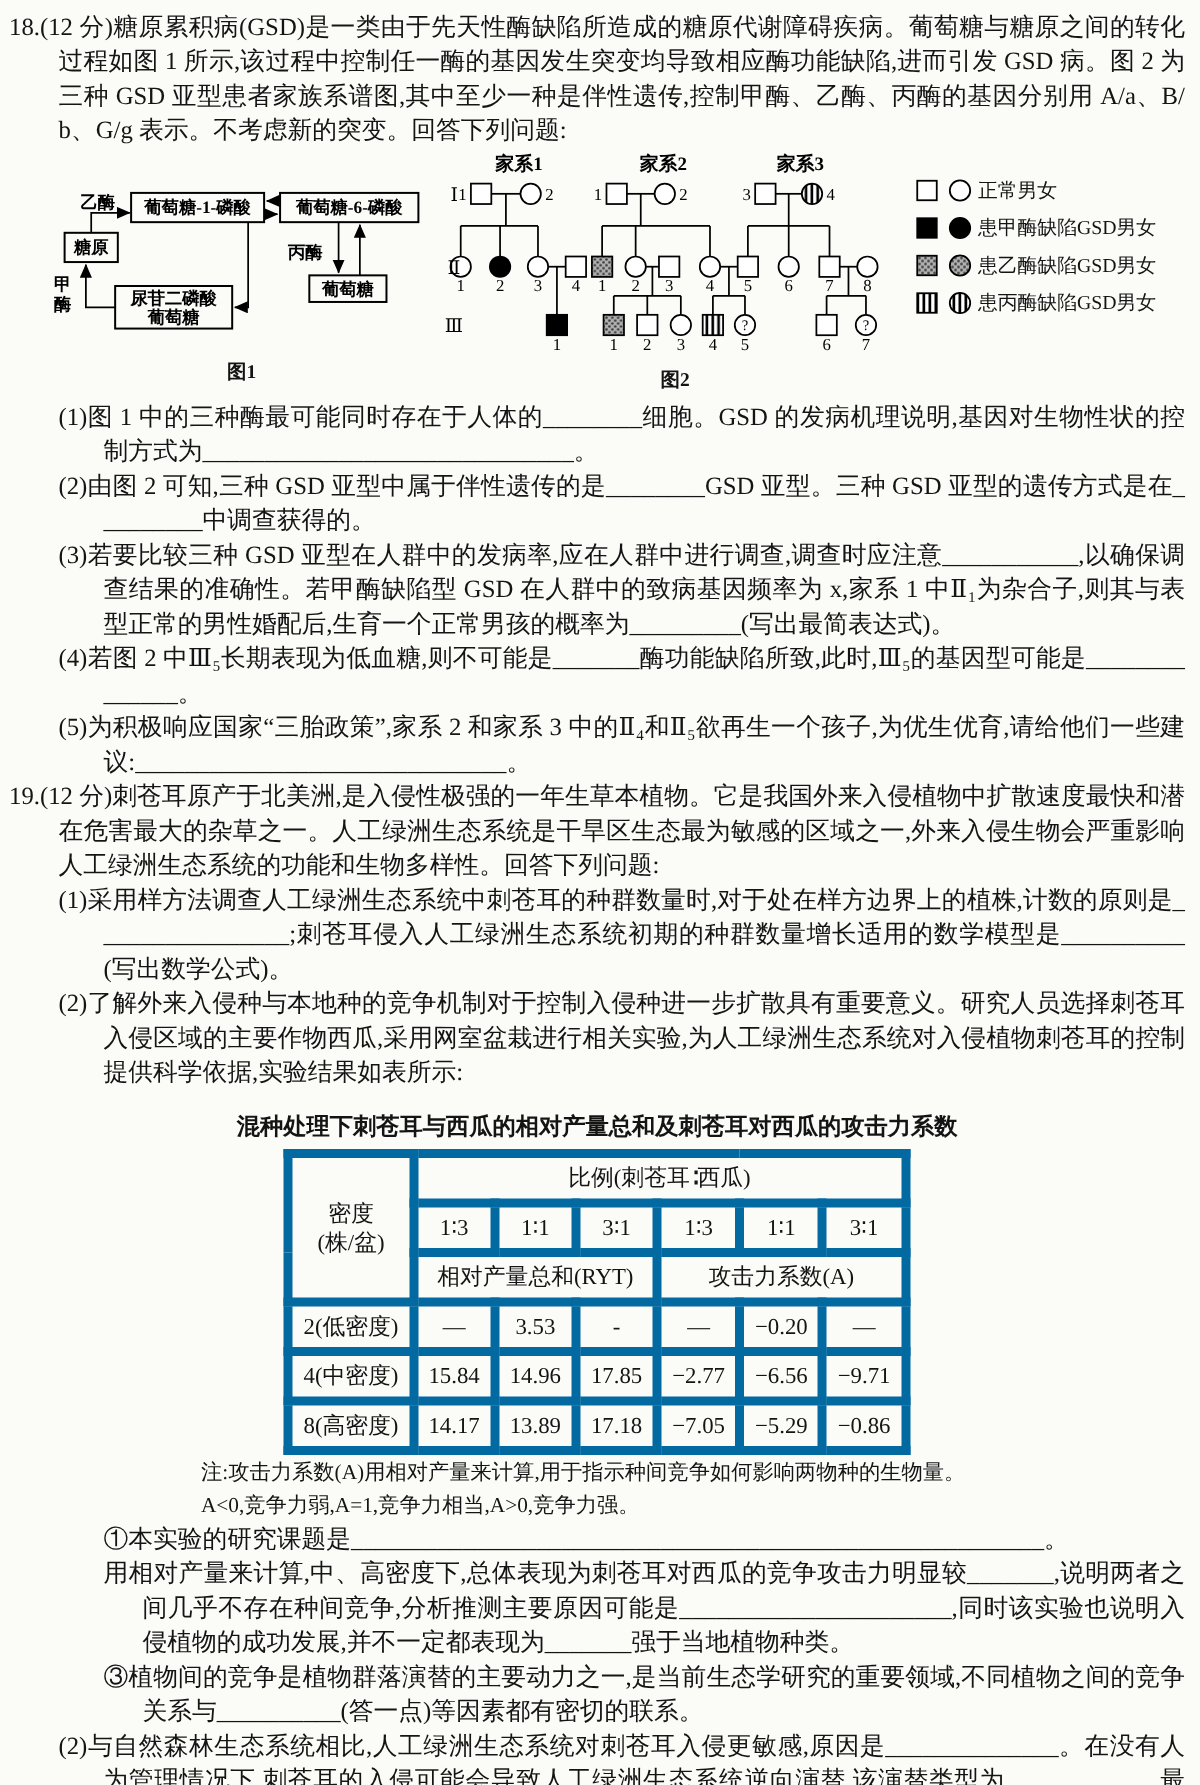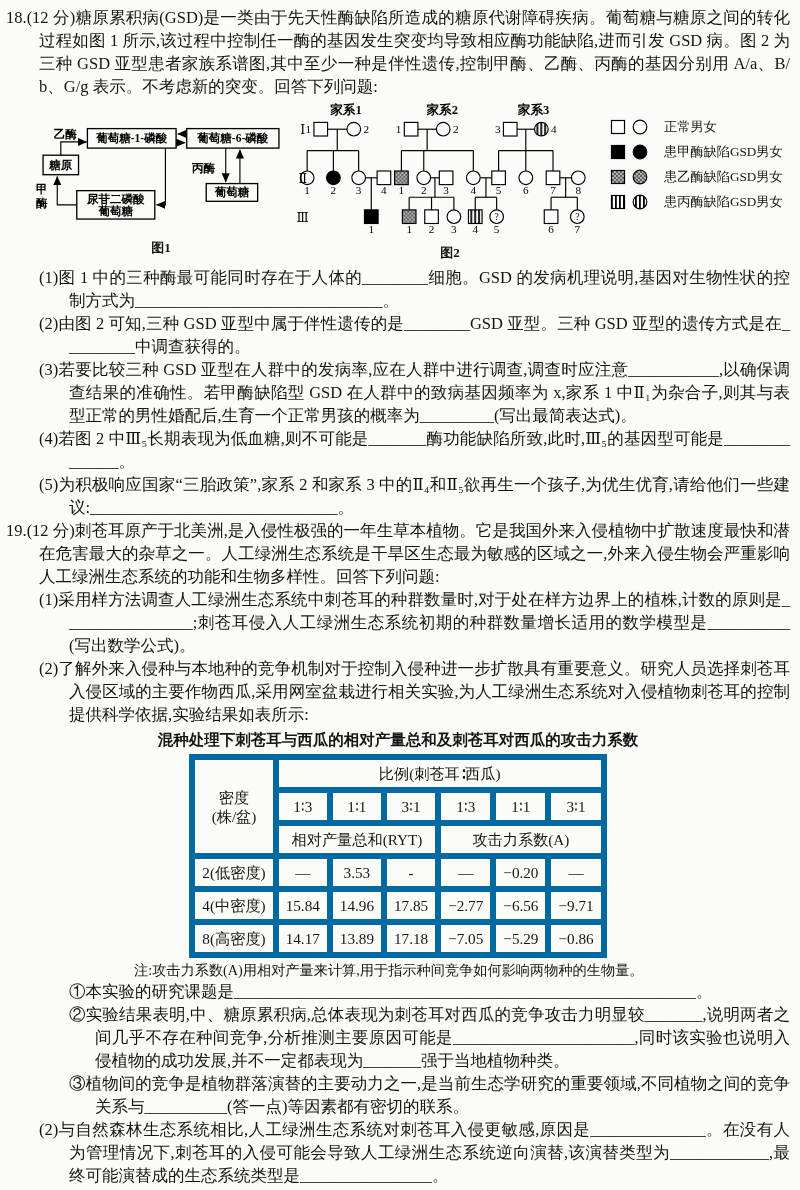--- a/index.html
+++ b/index.html
@@ -15,23 +15,23 @@
   .page{padding:6px 10px 0 6px;}
   .q-main{padding-left:33px;text-indent:-33px;text-align:justify;word-break:break-all;}
   .q-sub{margin-left:33px;padding-left:30px;text-indent:-30px;text-align:justify;word-break:break-all;}
   .q-sub2{margin-left:63px;padding-left:26px;text-indent:-26px;text-align:justify;word-break:break-all;}
 
   .fig-row{display:flex;align-items:flex-start;margin:4px 0 2px 26px;gap:4px;}
   .figwrap{flex:0 0 auto;}
   .fig-caption{text-align:center;font-weight:bold;font-size:13px;margin-top:1px;}
   svg{display:block;}
   .legend{padding-top:12px;font-size:13.2px;line-height:25px;}
-  .legend-row{display:flex;align-items:center;gap:14px;white-space:nowrap;}
-
-  .table-title{text-align:center;font-weight:bold;font-size:15.5px;margin-top:2px;}
+  .legend-row{display:flex;align-items:center;gap:2px;white-space:nowrap;}
+
+  .table-title{text-align:center;font-weight:bold;font-size:15.5px;margin-top:14px;}
   table{border-collapse:collapse;margin:3px auto 0 auto;text-align:center;font-size:15.2px;line-height:19px;}
   th,td{border:6px solid #0369a1;padding:4px 7px;font-weight:normal;}
   table{border:2px solid #222;}
   td.sep,th.sep{border-left:3px double #222;}
   th[rowspan]{padding:2px 8px;}
   .note{margin-left:128px;font-size:14.2px;line-height:19px;margin-top:3px;word-break:break-all;}
 </style>
 </head>
 <body>
 
@@ -273,19 +273,20 @@
           <td>13.89</td>
           <td>17.18</td>
           <td class="sep">−7.05</td>
           <td>−5.29</td>
           <td>−0.86</td>
         </tr>
       </tbody>
   </table>
 
   <div class="note">注:攻击力系数(A)用相对产量来计算,用于指示种间竞争如何影响两物种的生物量。</div>
+  <div class="note">A&lt;0,竞争力弱,A=1,竞争力相当,A&gt;0,竞争力强。</div>
 
   <div class="q-sub2">①本实验的研究课题是________________________________________________________。</div>
-  <div class="q-sub2">②实验结果表明,中、糖原累积病,总体表现为刺苍耳对西瓜的竞争攻击力明显较_______,说明两者之间几乎不存在种间竞争,分析推测主要原因可能是______________________,同时该实验也说明入侵植物的成功发展,并不一定都表现为_______强于当地植物种类。</div>
+  <div class="q-sub2">用相对产量来计算,中、高密度下,总体表现为刺苍耳对西瓜的竞争攻击力明显较_______,说明两者之间几乎不存在种间竞争,分析推测主要原因可能是______________________,同时该实验也说明入侵植物的成功发展,并不一定都表现为_______强于当地植物种类。</div>
   <div class="q-sub2">③植物间的竞争是植物群落演替的主要动力之一,是当前生态学研究的重要领域,不同植物之间的竞争关系与__________(答一点)等因素都有密切的联系。</div>
   <div class="q-sub">(2)与自然森林生态系统相比,人工绿洲生态系统对刺苍耳入侵更敏感,原因是______________。在没有人为管理情况下,刺苍耳的入侵可能会导致人工绿洲生态系统逆向演替,该演替类型为____________,最终可能演替成的生态系统类型是________________。</div>
 
 </div>
 
 </body></html>

